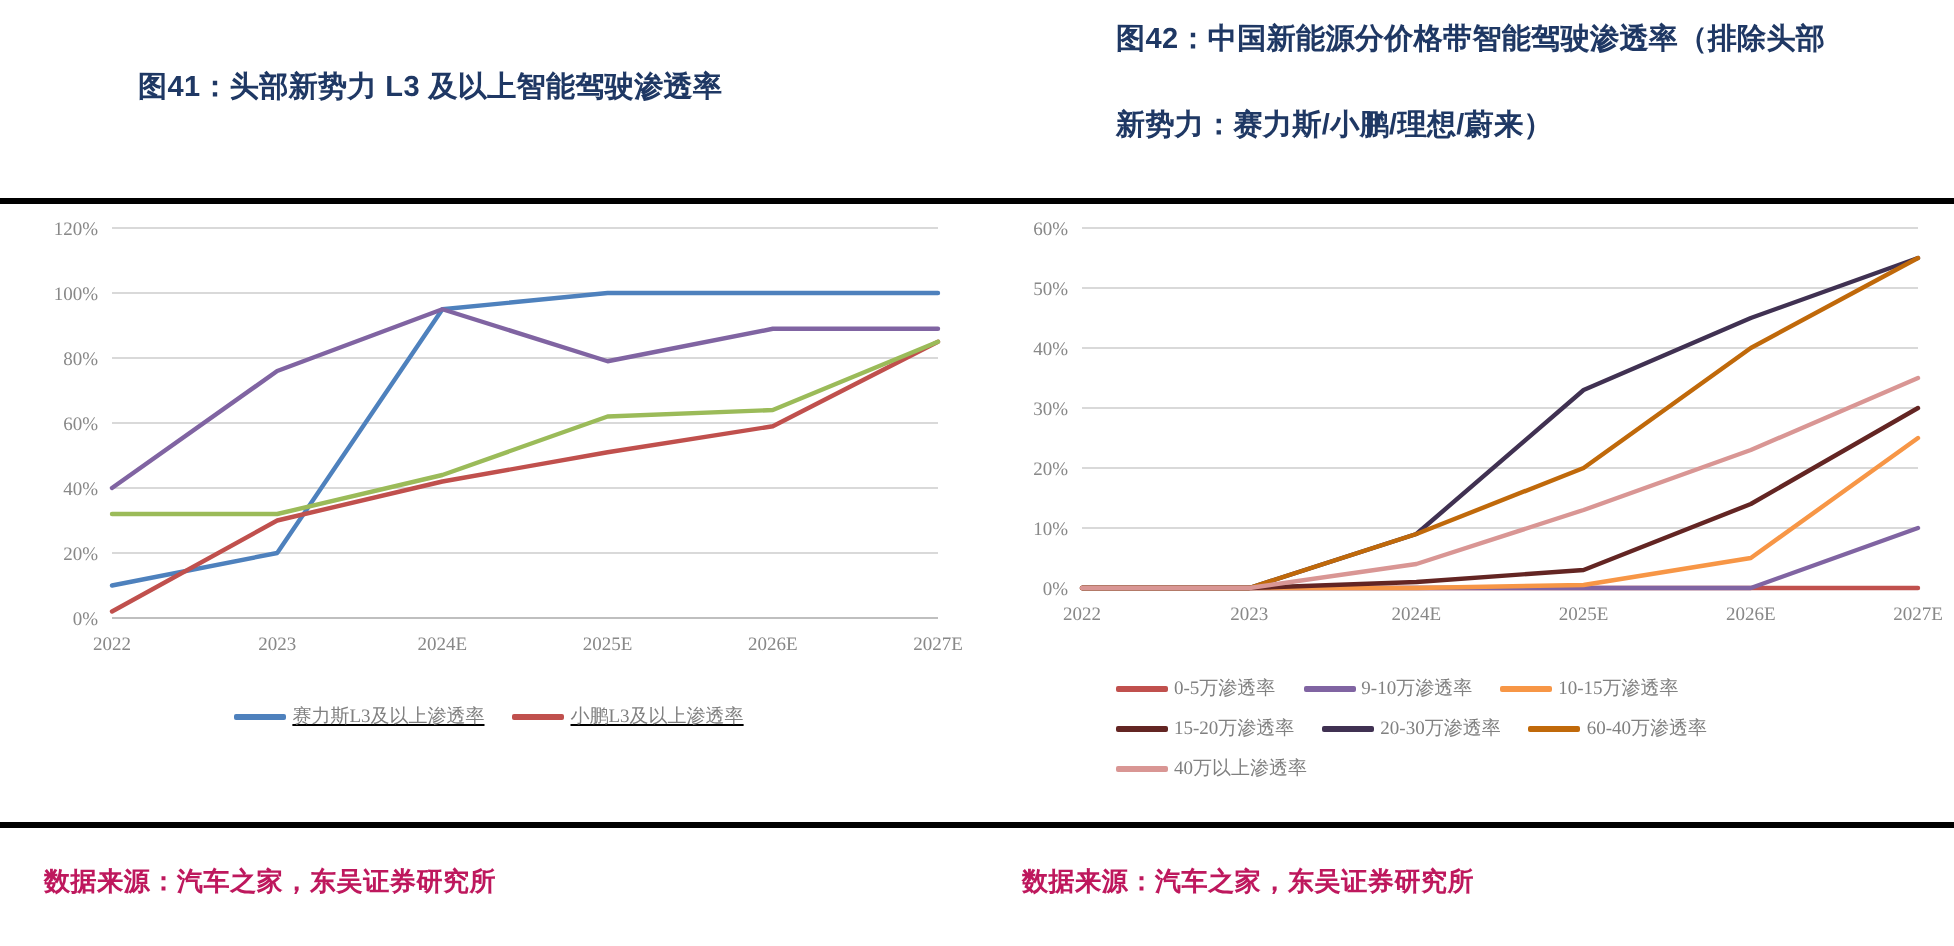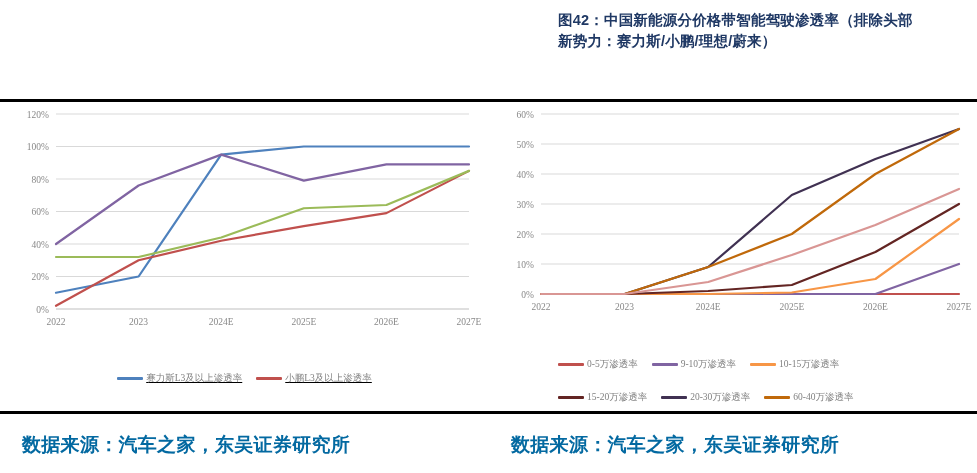--- a/index.html
+++ b/index.html
@@ -20,62 +20,65 @@
   .fig-title{
     color:#1F3864;
     font-weight:bold;
     font-size:14.5px;
     line-height:1.45;
     letter-spacing:.2px;
   }
   .panel-left .fig-title{padding:34px 14px 0 22px;}
   .panel-right .fig-title{padding:10px 14px 0 22px;}
   .fig-title .ln{display:block;padding-left:47px;}
-  .fig-title .ln + .ln{}
+  .fig-title .ln + .ln{margin-top:22px;}
 
   .rule{position:absolute;left:0;width:100%;height:3px;background:#000000;}
   .rule-top-left{top:99px;}
   .rule-top-right{top:99px;}
   .rule-bot{top:411px;height:3px;}
 
   .source{
     position:absolute;left:22px;top:432px;
-    color:#0369a1;font-size:19px;font-weight:bold;
+    color:#be185d;font-size:13px;font-weight:bold;
     letter-spacing:.3px;
   }
 
   .chart-wrap{position:absolute;left:0;top:104px;width:100%;height:300px;}
   svg.chart{display:block;}
 
   .axislabel{fill:#888888;font-size:9.5px;font-family:"Liberation Serif","DejaVu Serif",serif;}
   .axislabel.ylab{text-anchor:end;}
   .axislabel.xlab{text-anchor:middle;}
   .grid{stroke:#d9d9d9;stroke-width:1;}
   .grid.base{stroke:#bfbfbf;}
   .series{fill:none;stroke-width:2.2;stroke-linejoin:round;stroke-linecap:round;}
 
   .legend{position:absolute;left:0;width:100%;}
-  .legend-row{display:flex;justify-content:center;align-items:flex-end;flex-wrap:nowrap;margin-top:20px;}
+  .legend-row{display:flex;justify-content:center;align-items:flex-end;flex-wrap:nowrap;}
   .legend-item{display:flex;align-items:center;margin:0 7px;white-space:nowrap;}
   .legend-swatch{display:inline-block;width:26px;height:3px;margin-right:3px;border-radius:1px;}
   .legend-text{font-size:9.5px;color:#808080;font-family:"Liberation Serif","DejaVu Serif",serif;}
 
   .legend-left{top:352px;text-decoration:underline;}
   .legend-left .legend-row{margin-bottom:6px;}
   .legend-right{top:338px;}
   .legend-right .legend-row{margin-bottom:7px;justify-content:flex-start;padding-left:62px;}
 </style>
 </head>
 <body>
 
 <div class="page">
 
   <div class="panel panel-left">
     <div class="panel-inner">
 
+      <div class="fig-title">
+        <span class="ln">图41：头部新势力 L3 及以上智能驾驶渗透率</span>
+      </div>
 
       <div class="rule rule-top-left"></div>
 
       <div class="chart-wrap">
         <svg class="chart" id="svg-left" width="489" height="240" viewBox="0 0 489 240">
             <line x1="56" y1="205" x2="469" y2="205" class="grid base"></line>
             <text x="49" y="208.5" class="axislabel ylab">0%</text>
             <line x1="56" y1="172.5" x2="469" y2="172.5" class="grid"></line>
             <text x="49" y="176" class="axislabel ylab">20%</text>
             <line x1="56" y1="140" x2="469" y2="140" class="grid"></line>
@@ -184,20 +187,26 @@
             </div>
             <div class="legend-item">
               <span class="legend-swatch" style="background: rgb(64, 49, 82);"></span>
               <span class="legend-text">20-30万渗透率</span>
             </div>
             <div class="legend-item">
               <span class="legend-swatch" style="background: rgb(192, 105, 10);"></span>
               <span class="legend-text">60-40万渗透率</span>
             </div>
           </div>
+          <div class="legend-row">
+            <div class="legend-item">
+              <span class="legend-swatch" style="background: rgb(217, 150, 148);"></span>
+              <span class="legend-text">40万以上渗透率</span>
+            </div>
+          </div>
         </div>
 
       <div class="rule rule-bot"></div>
 
       <div class="source">数据来源：汽车之家，东吴证券研究所</div>
     </div>
   </div>
 
 </div>
 

